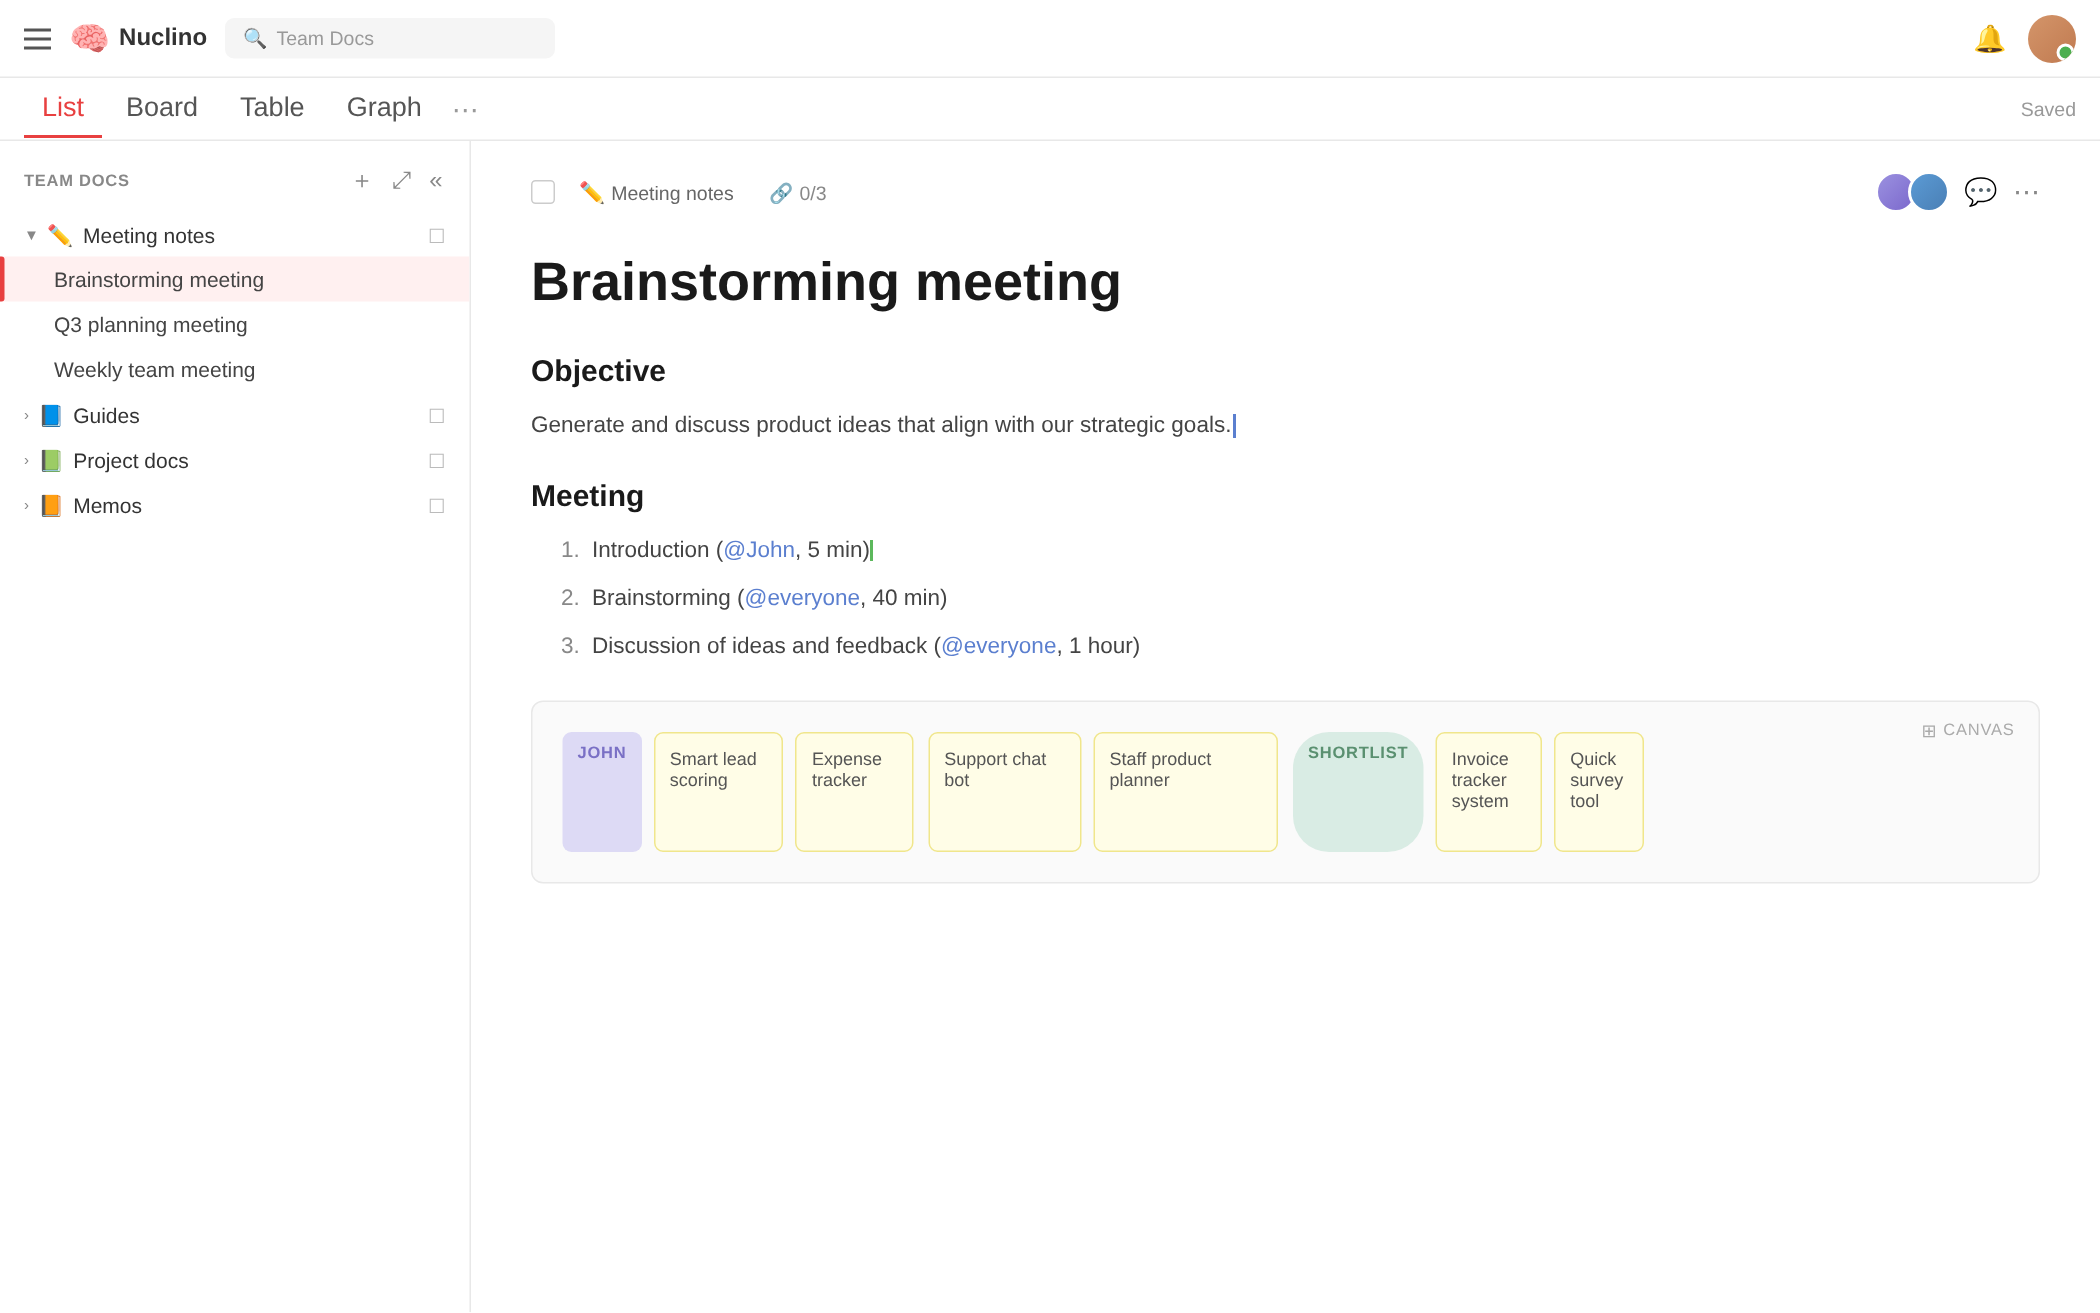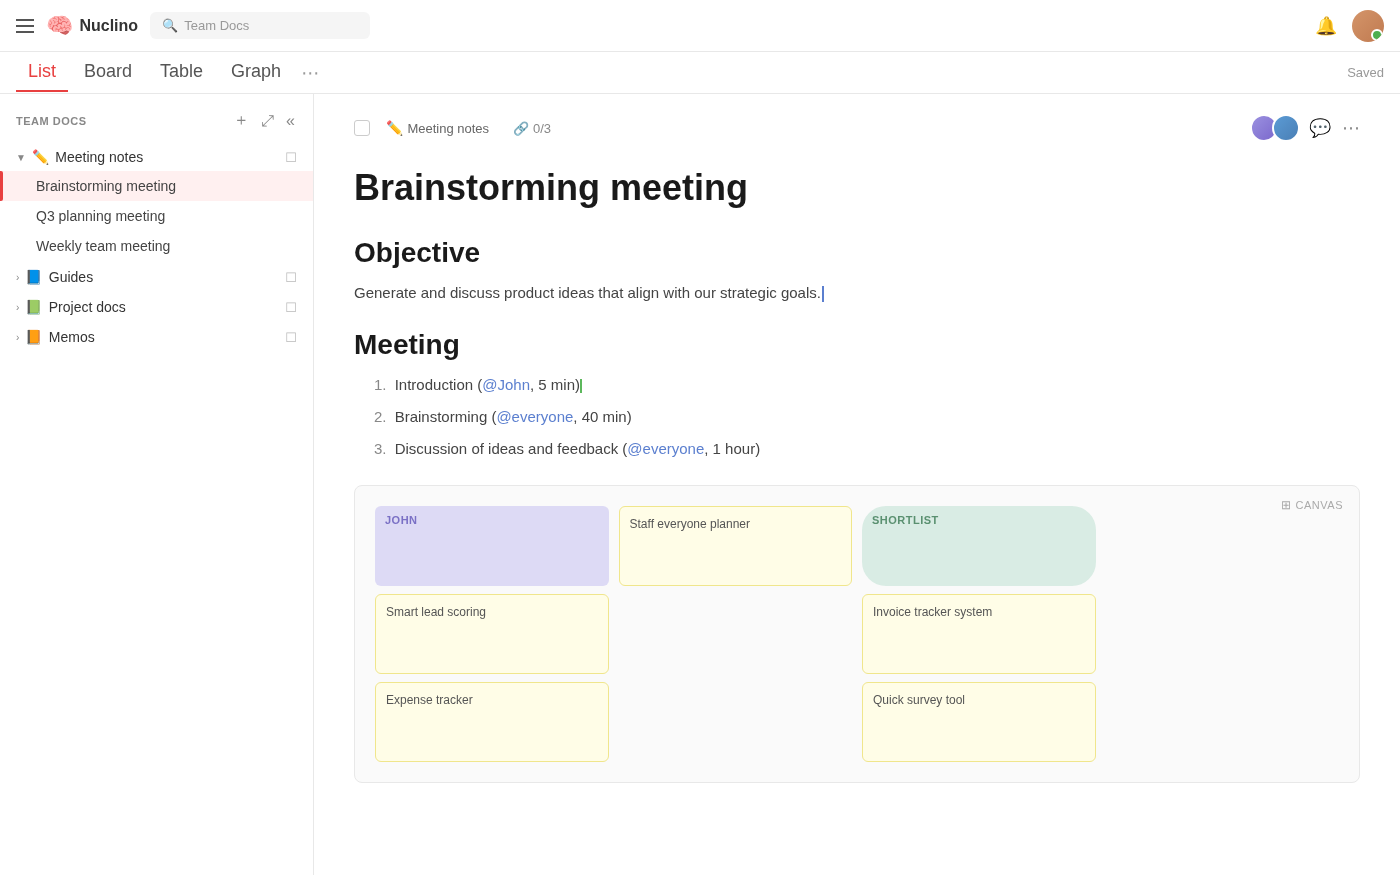--- a/index.html
+++ b/index.html
@@ -71,41 +71,41 @@
     .doc-avatar-1 { background: linear-gradient(135deg, #7b68ee, #9370db); }
     .doc-avatar-2 { background: linear-gradient(135deg, #5b9bd5, #4a7fb5); }
     .chat-icon { font-size: 18px; color: #888; cursor: pointer; }
     .more-icon { font-size: 18px; color: #888; cursor: pointer; }
 
     
     .doc-title { font-size: 36px; font-weight: 700; color: #1a1a1a; margin-bottom: 28px; line-height: 1.2; }
 
     
     .doc-section { margin-bottom: 24px; }
-    .doc-h2 { font-size: 28px; font-weight: 600; color: #1a1a1a; margin-bottom: 12px; }
+    .doc-h2 { font-size: 20px; font-weight: 600; color: #1a1a1a; margin-bottom: 12px; }
     .doc-p { font-size: 15px; color: #444; line-height: 1.6; margin-bottom: 12px; }
     .cursor-blink { display: inline-block; width: 2px; height: 16px; background: #5b7fcf; vertical-align: middle; margin-left: 1px; }
 
     
     .agenda-list { list-style: none; padding: 0; margin: 0 0 0 20px; }
     .agenda-item { font-size: 15px; color: #444; margin-bottom: 8px; line-height: 1.6; counter-increment: agenda; }
     .agenda-item::before { content: counter(agenda) '.'; color: #888; margin-right: 4px; }
     .agenda-list { counter-reset: agenda; }
     .mention { color: #5b7fcf; cursor: pointer; }
     .agenda-cursor { display: inline-block; width: 2px; height: 14px; background: #5cb85c; vertical-align: middle; }
 
     
     .canvas-container { border: 1px solid #e8e8e8; border-radius: 8px; padding: 20px; margin-top: 16px; background: #fafafa; position: relative; }
     .canvas-label { position: absolute; top: 12px; right: 16px; font-size: 11px; color: #aaa; letter-spacing: 0.5px; display: flex; align-items: center; gap: 4px; }
     .canvas-label-icon { font-size: 12px; }
 
     
     .kanban-board { display: grid; grid-template-columns: repeat(4, 1fr); gap: 10px; }
 
-    .kanban-col { display: flex; flex-direction: column; gap: 8px; }
+    .kanban-col { display: flex; flex-direction: row; gap: 8px; }
     .kanban-col-header { padding: 8px 10px; border-radius: 6px; font-size: 11px; font-weight: 600; letter-spacing: 0.5px; min-height: 80px; }
     .kanban-col-header.purple { background: #dddaf5; color: #7a70c5; }
     .kanban-col-header.green { background: #d9ece4; color: #5a9070; border-radius: 24px; }
 
     .kanban-card { background: #fffde7; border-radius: 6px; padding: 10px; font-size: 12px; color: #555; min-height: 80px; border: 1px solid #f0e68c; }
     .kanban-card-empty { min-height: 80px; }
   </style>
 </head>
 <body>
 
@@ -242,21 +242,22 @@
       </div>
       <div class="kanban-board">
 
         <div class="kanban-col">
           <div class="kanban-col-header purple">JOHN</div>
           <div class="kanban-card">Smart lead scoring</div>
           <div class="kanban-card">Expense tracker</div>
         </div>
 
         <div class="kanban-col">
-          <div class="kanban-card">Staff everyone planner</div>
+          <div class="kanban-card">Support chat bot</div>
+          <div class="kanban-card">Staff product planner</div>
         </div>
 
 
         <div class="kanban-col">
           <div class="kanban-col-header green">SHORTLIST</div>
           <div class="kanban-card">Invoice tracker system</div>
           <div class="kanban-card">Quick survey tool</div>
         </div>
 
       </div>

